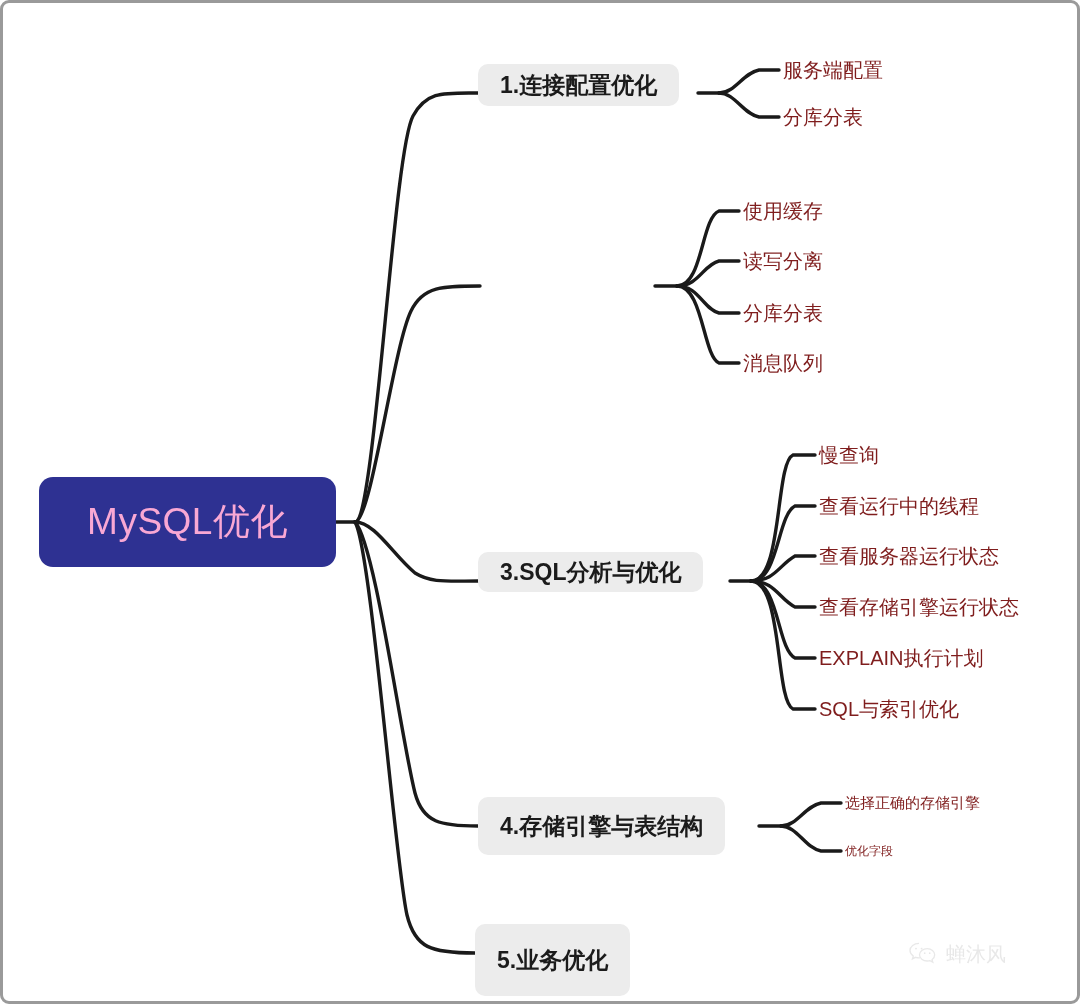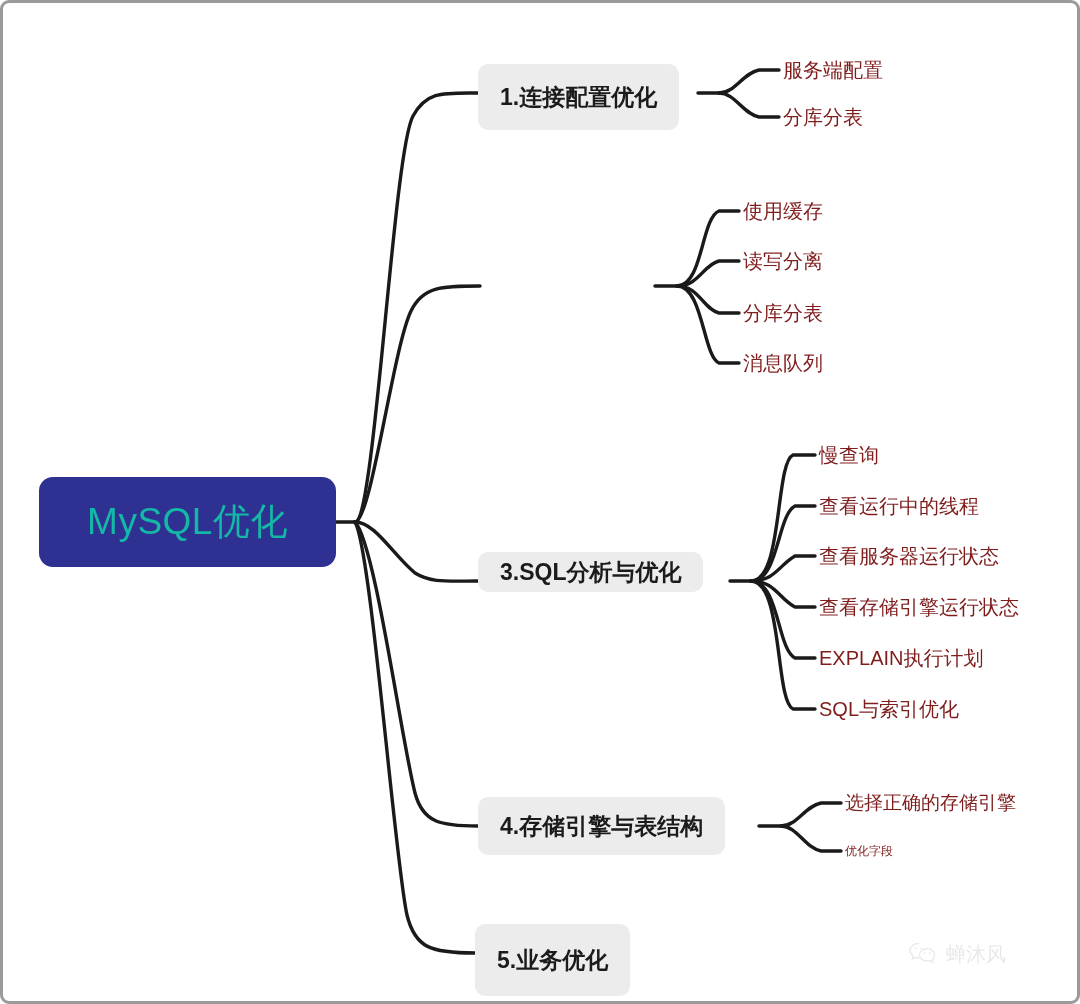--- a/index.html
+++ b/index.html
@@ -30,21 +30,21 @@
   .node {
     position: absolute;
     display: flex;
     align-items: center;
     justify-content: center;
     box-sizing: border-box;
     white-space: nowrap;
   }
   .root-node {
     background: #2e3192;
-    color: #14b8a6;
+    color: #f9a8d4;
     border-radius: 14px;
     font-size: 37px;
     font-weight: 400;
     letter-spacing: 0.5px;
     align-items: center;
   }
   .branch-node {
     background: #ececec;
     color: #1b1b1b;
     border-radius: 10px;
@@ -118,21 +118,21 @@
       <path d="M756,823 L778,823"></path>
       <path d="M778,823 C794,823 802,803 818,800 L838,800"></path>
       <path d="M778,823 C794,823 802,845 818,848 L838,848"></path>
     </g>
   </svg>
 
   <div class="node root-node" style="left:36px; top:474px; width:297px; height:90px;">
     <span>MySQL优化</span>
   </div>
 
-  <div class="node branch-node" style="left:475px; top:61px; height:66px;">
+  <div class="node branch-node" style="left:475px; top:61px; height:42px;">
     <span>1.连接配置优化</span>
   </div>
   <div class="leaf-node" style="left:780px; top:67px;">
     <span>服务端配置</span>
   </div>
   <div class="leaf-node" style="left:780px; top:114px;">
     <span>分库分表</span>
   </div>
 
   <div class="leaf-node" style="left:740px; top:208px;">
@@ -166,21 +166,21 @@
   <div class="leaf-node" style="left:816px; top:655px;">
     <span>EXPLAIN执行计划</span>
   </div>
   <div class="leaf-node" style="left:816px; top:706px;">
     <span>SQL与索引优化</span>
   </div>
 
   <div class="node branch-node" style="left:475px; top:794px; height:58px;justify-content:flex-end;">
     <span>4.存储引擎与表结构</span>
   </div>
-  <div class="leaf-node" style="left:842px; top:800px; font-size:19px;">
+  <div class="leaf-node" style="left:842px; top:800px; font-size:15px;">
     <span>选择正确的存储引擎</span>
   </div>
   <div class="leaf-node" style="left:842px; top:848px; font-size:12px;">
     <span>优化字段</span>
   </div>
 
   <div class="node branch-node" style="left:472px; top:921px; height:72px;">
     <span>5.业务优化</span>
   </div>
 

